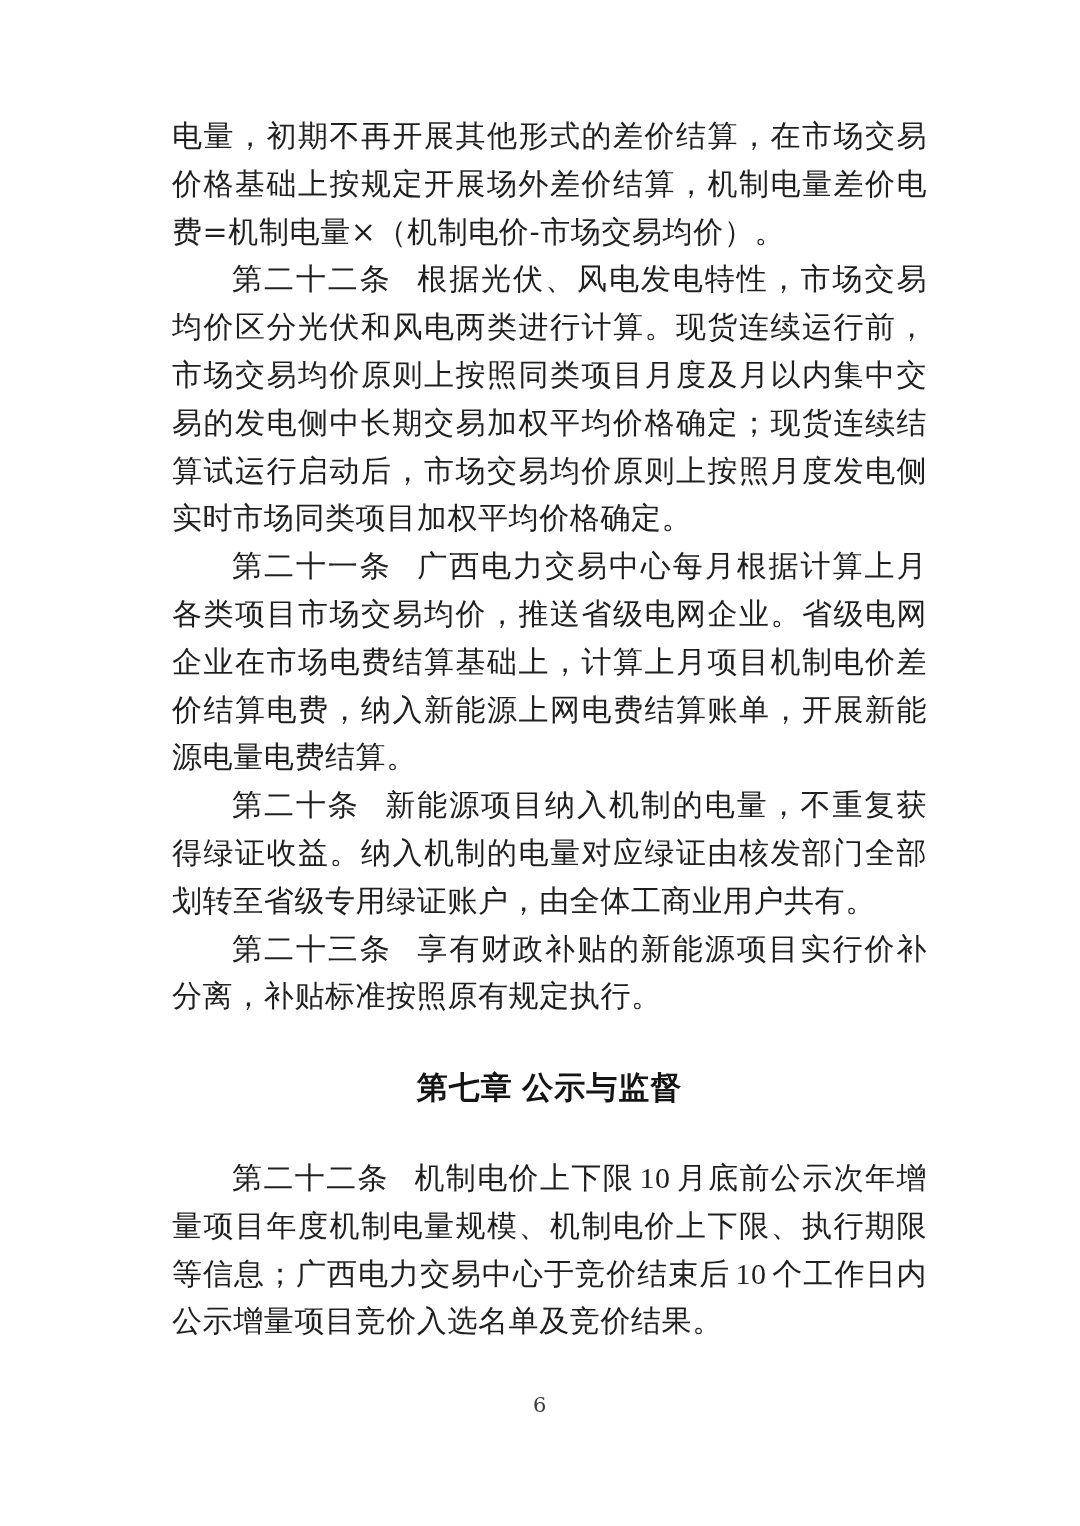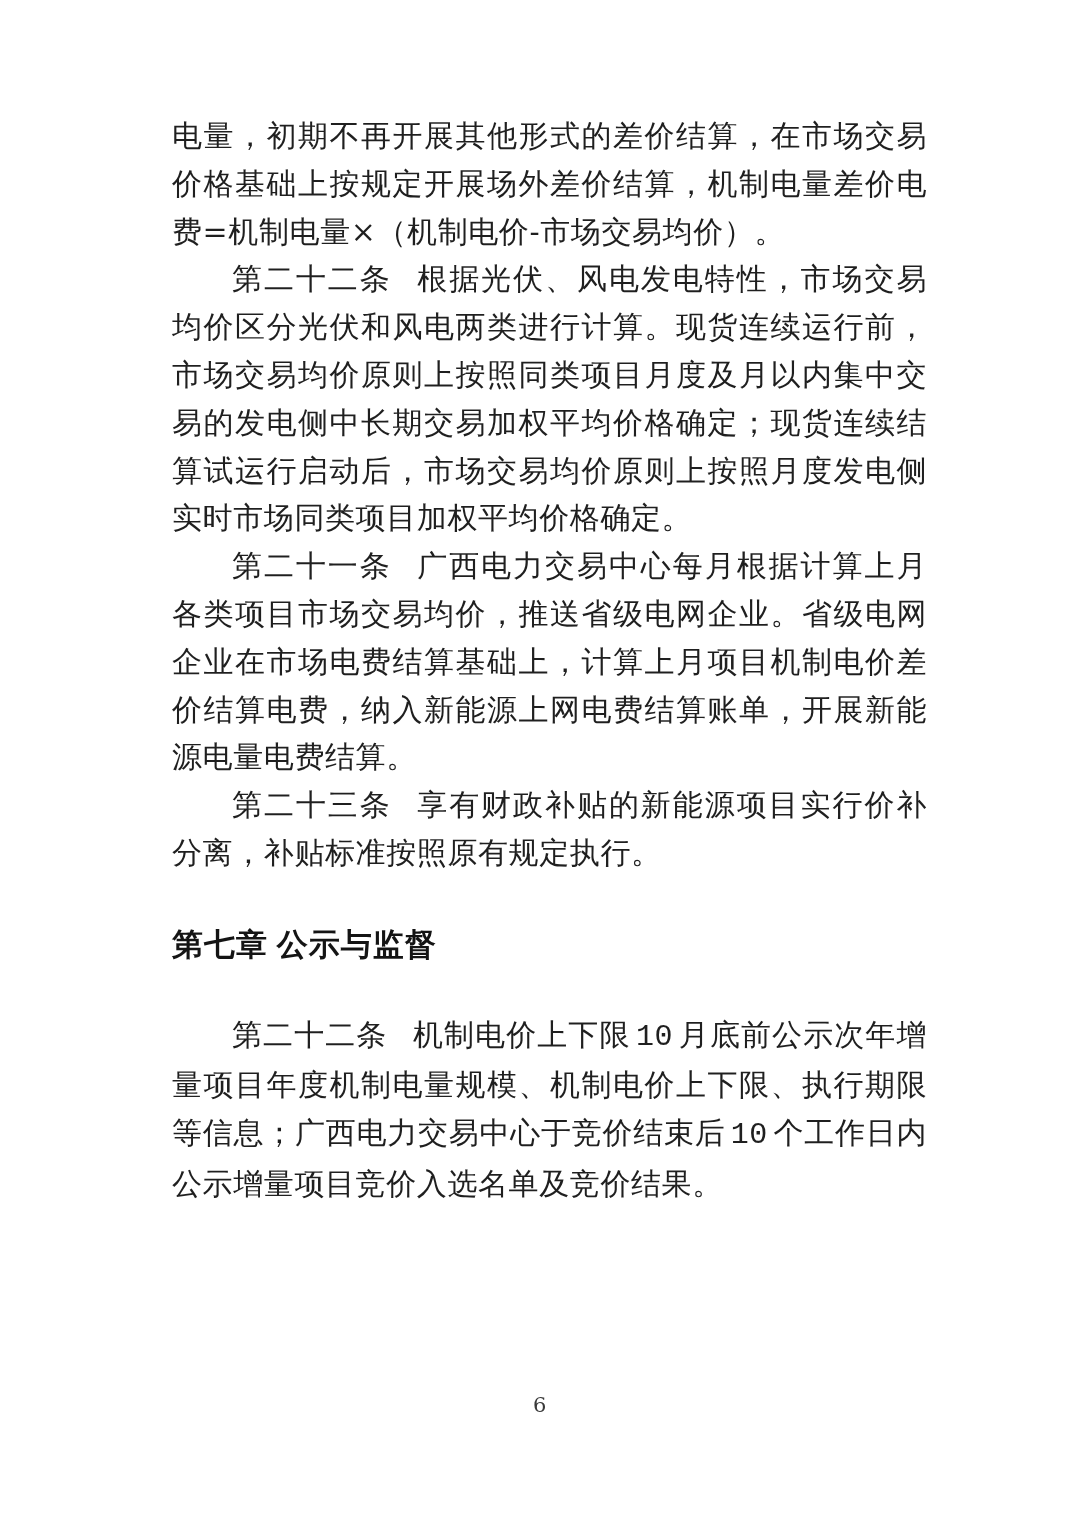--- a/index.html
+++ b/index.html
@@ -46,33 +46,33 @@
     text-indent: 2em;
   }
 
   
   .marker {
     margin-right: 0.85em;
   }
 
   
   .num {
-    font-family: Liberation Mono, monospace;
+    font-family: Liberation Serif, serif;
     letter-spacing: 0.5px;
     margin: 0 0.18em;
   }
 
   .chapter-heading {
     font-size: 31px;
     line-height: 47.8px;
     font-weight: bold;
-    text-align: left;
+    text-align: center;
     letter-spacing: 1px;
     color: #141414;
-    font-family: Liberation Serif, serif;
+    font-family: Liberation Sans, sans-serif;
     margin: 0;
   }
 
   .spacer-before-heading { height: 44px; }
   .spacer-after-heading  { height: 42px; }
 
   .page-number {
     position: absolute;
     left: 0;
     right: 0;
@@ -90,20 +90,21 @@
 <div class="page">
 
   <div class="text-column">
 
     <p class="para">电量，初期不再开展其他形式的差价结算，在市场交易价格基础上按规定开展场外差价结算，机制电量差价电费=机制电量×（机制电价-市场交易均价）。</p>
 
     <p class="para indent"><span class="marker">第二十二条</span><span>根据光伏、风电发电特性，市场交易均价区分光伏和风电两类进行计算。现货连续运行前，市场交易均价原则上按照同类项目月度及月以内集中交易的发电侧中长期交易加权平均价格确定；现货连续结算试运行启动后，市场交易均价原则上按照月度发电侧实时市场同类项目加权平均价格确定。</span></p>
 
     <p class="para indent"><span class="marker">第二十一条</span><span>广西电力交易中心每月根据计算上月各类项目市场交易均价，推送省级电网企业。省级电网企业在市场电费结算基础上，计算上月项目机制电价差价结算电费，纳入新能源上网电费结算账单，开展新能源电量电费结算。</span></p>
 
+    <p class="para indent"><span class="marker">第二十条</span><span>新能源项目纳入机制的电量，不重复获得绿证收益。纳入机制的电量对应绿证由核发部门全部划转至省级专用绿证账户，由全体工商业用户共有。</span></p>
 
     <p class="para indent"><span class="marker">第二十三条</span><span>享有财政补贴的新能源项目实行价补分离，补贴标准按照原有规定执行。</span></p>
 
     <div class="spacer-before-heading"></div>
 
     <h2 class="chapter-heading">第七章 公示与监督</h2>
 
     <div class="spacer-after-heading"></div>
 
     <p class="para indent"><span class="marker">第二十二条</span><span><span>机制电价上下限</span><span class="num">10</span><span>月底前公示次年增量项目年度机制电量规模、机制电价上下限、执行期限等信息；广西电力交易中心于竞价结束后</span><span class="num">10</span><span>个工作日内公示增量项目竞价入选名单及竞价结果。</span></span></p>

